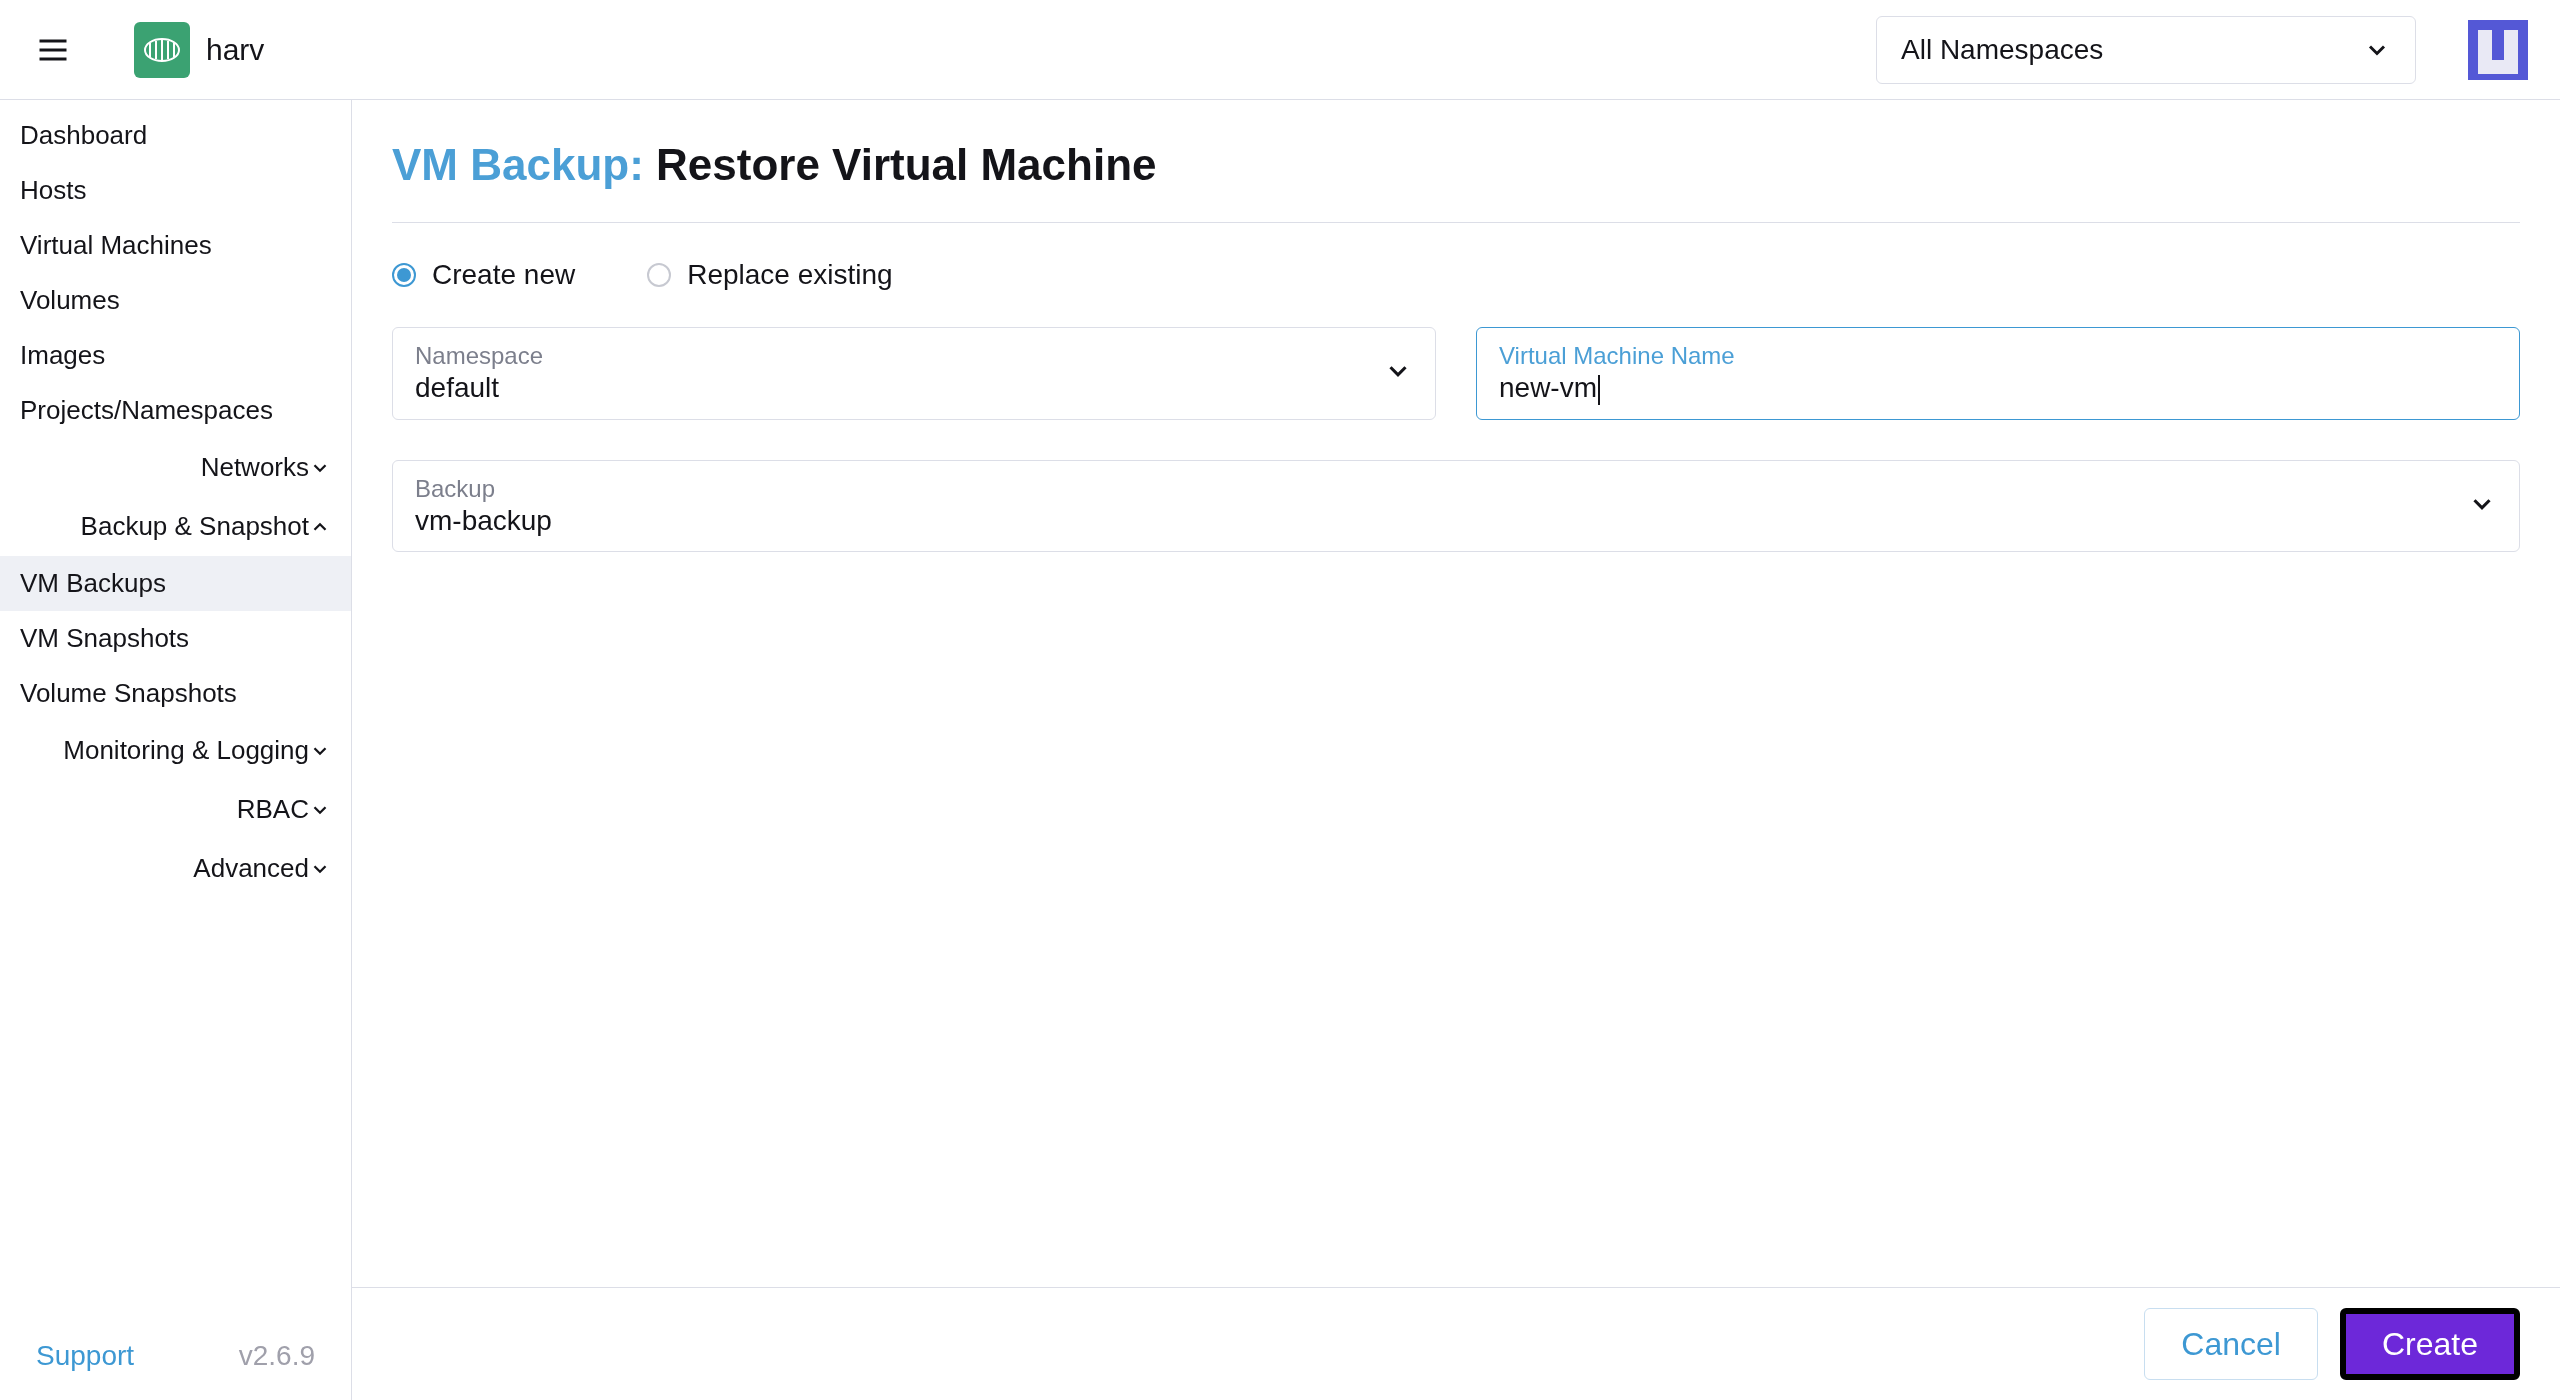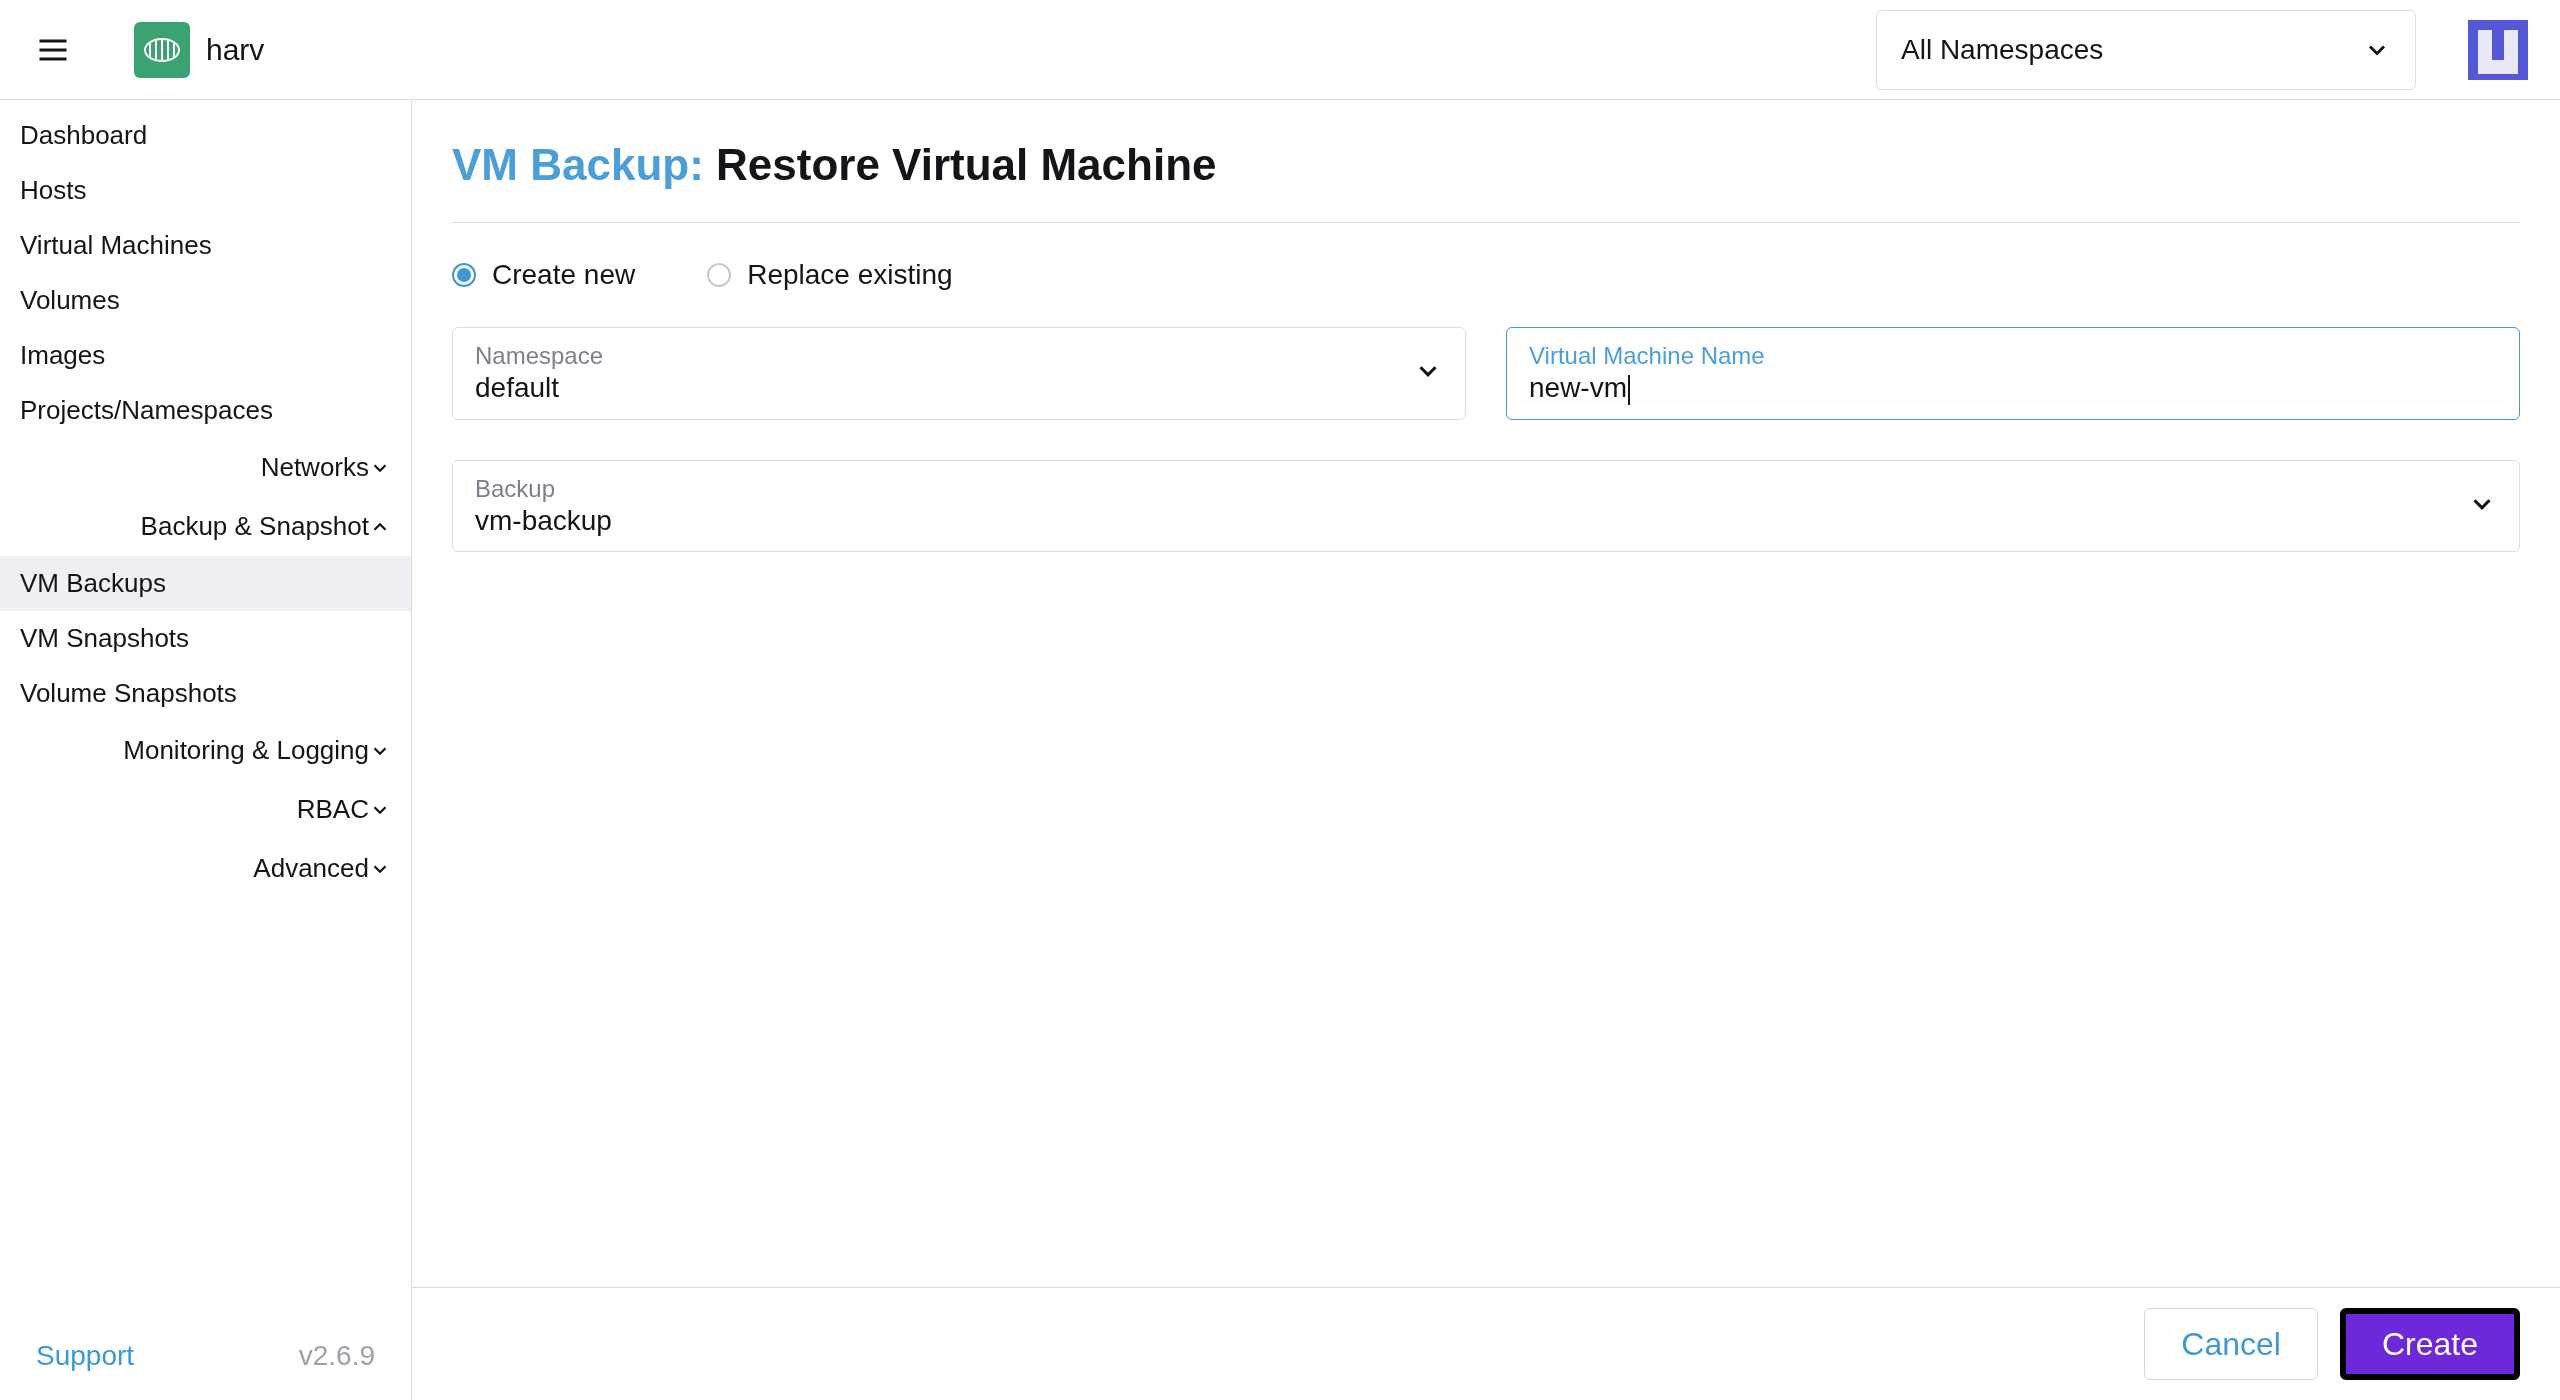--- a/index.html
+++ b/index.html
@@ -6,29 +6,29 @@
 body { font-family: -apple-system, BlinkMacSystemFont, "Segoe UI", Helvetica, Arial, sans-serif; background: #fff; color: #141419; width: 2560px; height: 1400px; overflow: hidden; }
 
 
 .header { height: 100px; display: flex; align-items: center; padding: 0 32px; border-bottom: 1px solid #dcdee7; }
 .hamburger { width: 42px; height: 42px; display: flex; align-items: center; justify-content: center; cursor: pointer; }
 .hamburger svg { width: 36px; height: 36px; }
 .logo { margin-left: 60px; width: 56px; height: 56px; background: #3ba272; border-radius: 6px; display: flex; align-items: center; justify-content: center; color: #fff; }
 .logo svg { width: 40px; height: 40px; }
 .app-name { margin-left: 16px; font-size: 30px; color: #141419; }
 .header-spacer { flex: 1; }
-.ns-selector { border: 1px solid #dcdee7; border-radius: 6px; height: 80px; min-width: 540px; display: flex; align-items: center; padding: 0 24px; cursor: pointer; }
+.ns-selector { border: 1px solid #dcdee7; border-radius: 6px; height: 68px; min-width: 540px; display: flex; align-items: center; padding: 0 24px; cursor: pointer; }
 .ns-selector-text { flex: 1; font-size: 28px; }
 .ns-selector svg { width: 28px; height: 28px; }
 .user-avatar { margin-left: 52px; width: 60px; height: 60px; background: #3d98d3; border-radius: 6px; }
 .user-avatar svg { width: 100%; height: 100%; }
 
 
 .body { display: flex; height: calc(100% - 100px); }
-.sidebar { width: 412px; border-right: 1px solid #dcdee7; display: flex; flex-direction: column; }
+.sidebar { width: 352px; border-right: 1px solid #dcdee7; display: flex; flex-direction: column; }
 .nav { flex: 1; overflow-y: auto; padding-top: 8px; }
 .nav-item, .nav-group, .nav-sub { font-size: 26px; color: #141419; cursor: pointer; }
 .nav-item { padding: 12px 20px; }
 .nav-group { display: flex; align-items: center; padding: 14px 20px; font-weight: 500; text-align: right; }
 .nav-group .label { flex: 1; }
 .nav-group svg { width: 22px; height: 22px; }
 .nav-sub { padding: 12px 20px 12px 20px; }
 .nav-sub.active { background: #eef0f5; }
 .sidebar-footer { height: 90px; display: flex; align-items: center; justify-content: space-between; padding: 0 36px; border-top: 1px solid transparent; }
 .support-link { color: #3d98d3; font-size: 28px; cursor: pointer; }

